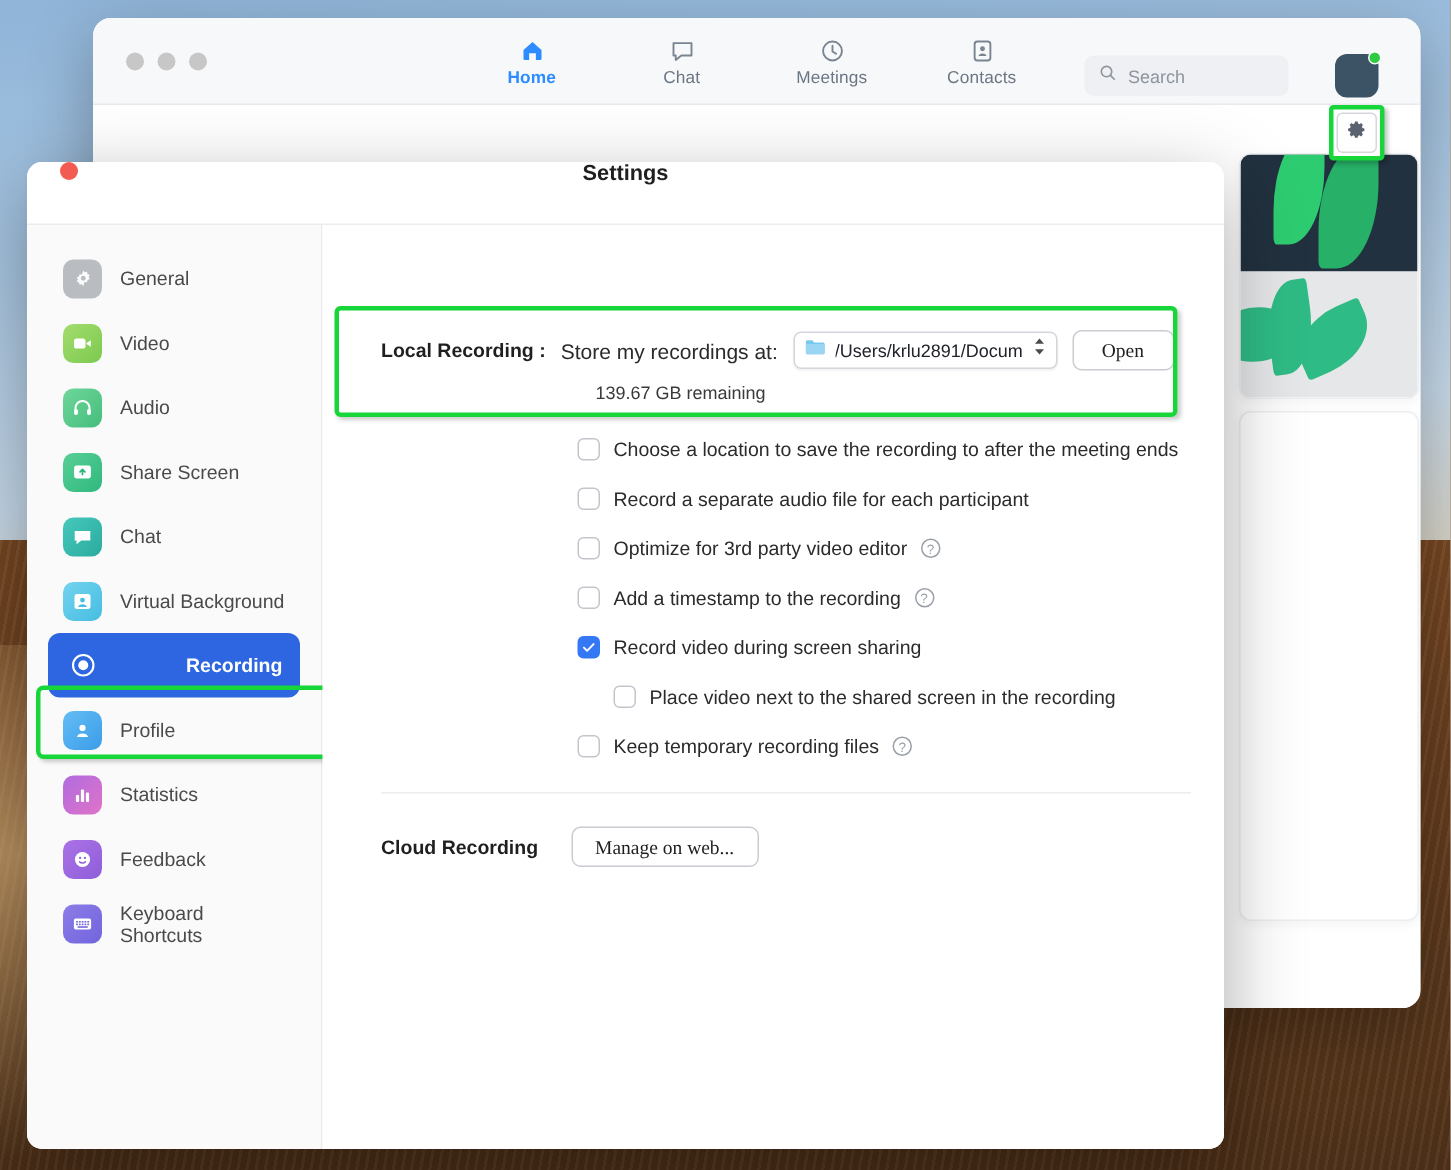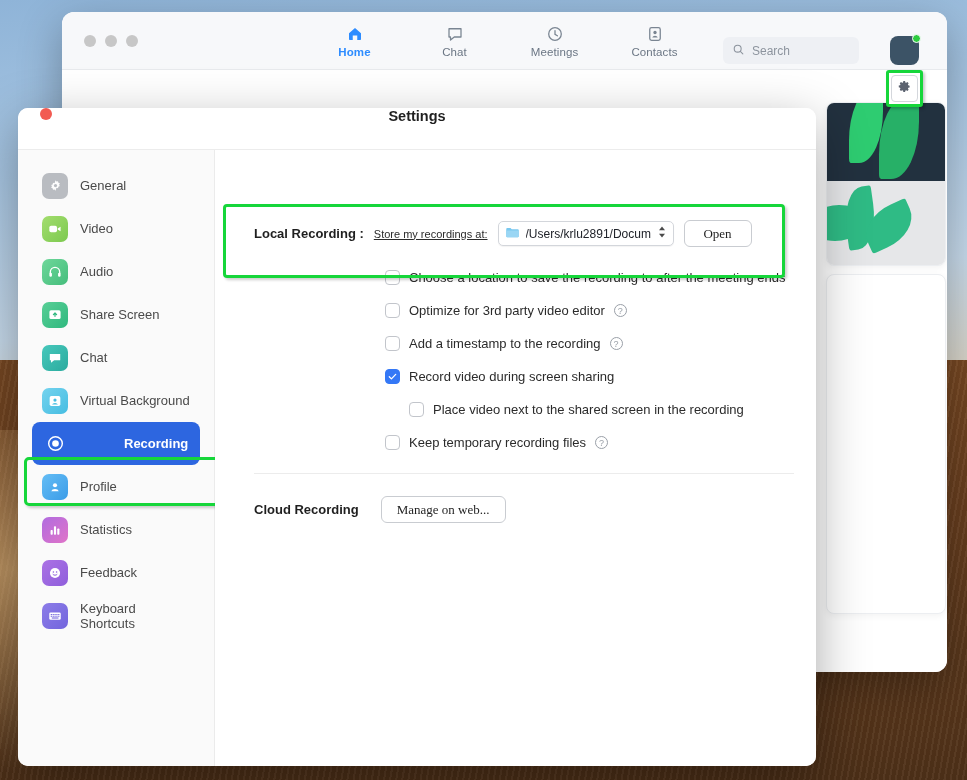--- a/index.html
+++ b/index.html
@@ -151,21 +151,21 @@
 
   
   #panel { flex: 1; padding: 0 22px; position: relative; background: #fff; }
   #local-rec-box {
     position: absolute; left: 8px; top: 54px; width: 562px; height: 74px;
     border: 3px solid #16d63a; border-radius: 4px;
     box-shadow: 2px 2px 3px rgba(0,0,0,0.2); pointer-events: none;
   }
   .row1 { display: flex; align-items: center; gap: 10px; padding-top: 70px; padding-left: 17px; }
   .sec-label { font-size: 13px; font-weight: 700; color: #1f1f1f; }
-  .sub-label { font-size: 11px; color: #2b2b2b; text-decoration: underline; }
+  .sub-label { font-size: 14px; color: #2b2b2b; }
   #path-select {
     width: 176px; height: 25px; background: #fff;
     border: 1px solid #d3d6db; border-radius: 5px;
     display: flex; align-items: center; gap: 6px; padding: 0 6px;
     box-shadow: 0 1px 1px rgba(0,0,0,0.05); cursor: pointer;
   }
   #path-select .ptxt { font-size: 12px; color: #20232a; flex: 1; white-space: nowrap; overflow: hidden; }
   #open-btn {
     width: 68px; height: 27px; border: 1px solid #c9ccd1; border-radius: 6px;
     background: #fff; font-size: 13px; color: #1f1f1f; cursor: pointer;
@@ -452,28 +452,33 @@
           <span>
             <svg width="10" height="14" viewBox="0 0 10 14">
                 <path d="M5 1.6L8 5.2H2z" fill="#4a4a4a"></path>
                 <path d="M5 12.4L2 8.8h6z" fill="#4a4a4a"></path>
               </svg>
           </span>
         </div>
         <button id="open-btn">Open</button>
       </div>
 
+      <div id="remaining">139.67 GB remaining</div>
 
       <div style="margin-top:14px;">
 
         <div class="cbrow">
           <span class="cbox"></span>
           <span class="cbtext">Choose a location to save the recording to after the meeting ends</span>
         </div>
 
+        <div class="cbrow">
+          <span class="cbox"></span>
+          <span class="cbtext">Record a separate audio file for each participant</span>
+        </div>
 
         <div class="cbrow">
           <span class="cbox"></span>
           <span class="cbtext">Optimize for 3rd party video editor</span>
           <span class="help">?</span>
         </div>
 
         <div class="cbrow">
           <span class="cbox"></span>
           <span class="cbtext">Add a timestamp to the recording</span>

